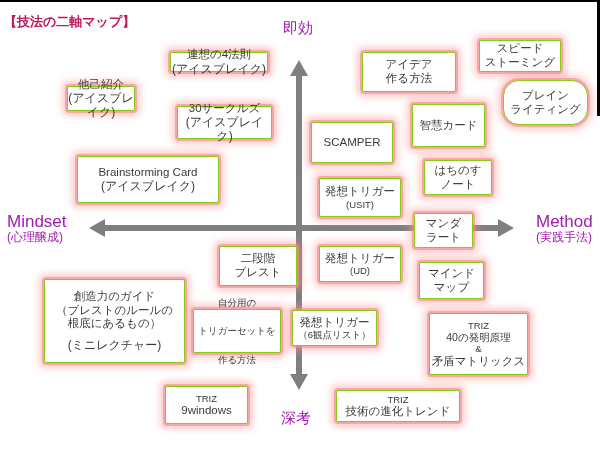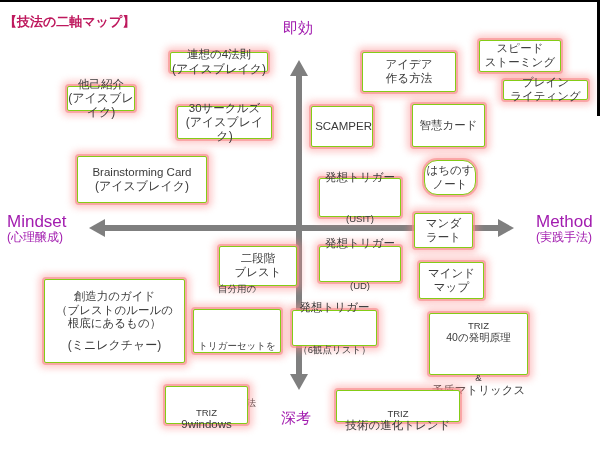--- a/index.html
+++ b/index.html
@@ -32,21 +32,21 @@
   
   .tbox{
     position:absolute;z-index:2;box-sizing:border-box;
     background:#fff;border:1px solid #84cc16;border-radius:2px;
     box-shadow:0 0 0 2px rgba(247,138,138,0.62), 0 0 7px 5px rgba(250,145,145,0.48);
     display:flex;flex-direction:column;align-items:center;justify-content:center;
     text-align:center;line-height:1.18;color:#3a3a3a;
   }
   .t-m{font-size:11.5px;}
   .t-sm{font-size:10.5px;}
-  .t-s{font-size:9.5px;margin-top:29px;}
+  .t-s{font-size:9.5px;}
   .t-xs{font-size:12px;}
   .gap{margin-top:7px;text-align:center;}
 </style>
 </head>
 <body>
 
 <div class="canvas">
   <div class="frame-top"></div>
   <div class="frame-right"></div>
 
@@ -76,43 +76,43 @@
         <div class="t-xs">(アイスブレイク)</div>
       </div>
       <div class="tbox" style="left: 67px; top: 86px; width: 68px; height: 25px;">
         <div class="t-m">他己紹介</div>
         <div class="t-xs">(アイスブレイク)</div>
       </div>
       <div class="tbox" style="left: 177px; top: 106px; width: 95px; height: 33px;">
         <div class="t-m">30サークルズ</div>
         <div class="t-xs">(アイスブレイク)</div>
       </div>
-      <div class="tbox" style="left: 77px; top: 156px; width: 130px; height: 47px;">
+      <div class="tbox" style="left: 77px; top: 156px; width: 142px; height: 47px;">
         <div class="t-m">Brainstorming Card</div>
         <div class="t-xs">(アイスブレイク)</div>
       </div>
       <div class="tbox" style="left: 362px; top: 52px; width: 94px; height: 40px;">
         <div class="t-m">アイデア</div>
         <div class="t-m">作る方法</div>
       </div>
       <div class="tbox" style="left: 479px; top: 40px; width: 82px; height: 32px;">
         <div class="t-m">スピード</div>
         <div class="t-m">ストーミング</div>
       </div>
-      <div class="tbox" style="left: 503px; top: 80px; width: 85px; height: 20px;">
+      <div class="tbox" style="left: 503px; top: 80px; width: 85px; height: 45px; border-radius: 16px;">
         <div class="t-m">ブレイン</div>
         <div class="t-m">ライティング</div>
       </div>
-      <div class="tbox" style="left: 311px; top: 106px; width: 62px; height: 41px; align-items: flex-end;">
+      <div class="tbox" style="left: 311px; top: 122px; width: 82px; height: 41px;">
         <div class="t-m">SCAMPER</div>
       </div>
       <div class="tbox" style="left: 412px; top: 104px; width: 73px; height: 43px;">
         <div class="t-m">智慧カード</div>
       </div>
-      <div class="tbox" style="left: 424px; top: 160px; width: 52px; height: 35px; border-radius: 13px;">
+      <div class="tbox" style="left: 424px; top: 160px; width: 68px; height: 35px;">
         <div class="t-m">はちのす</div>
         <div class="t-m">ノート</div>
       </div>
       <div class="tbox" style="left: 319px; top: 178px; width: 82px; height: 39px;">
         <div class="t-m">発想トリガー</div>
         <div class="t-s">(USIT)</div>
       </div>
       <div class="tbox" style="left: 414px; top: 213px; width: 59px; height: 35px;">
         <div class="t-m">マンダ</div>
         <div class="t-m">ラート</div>

